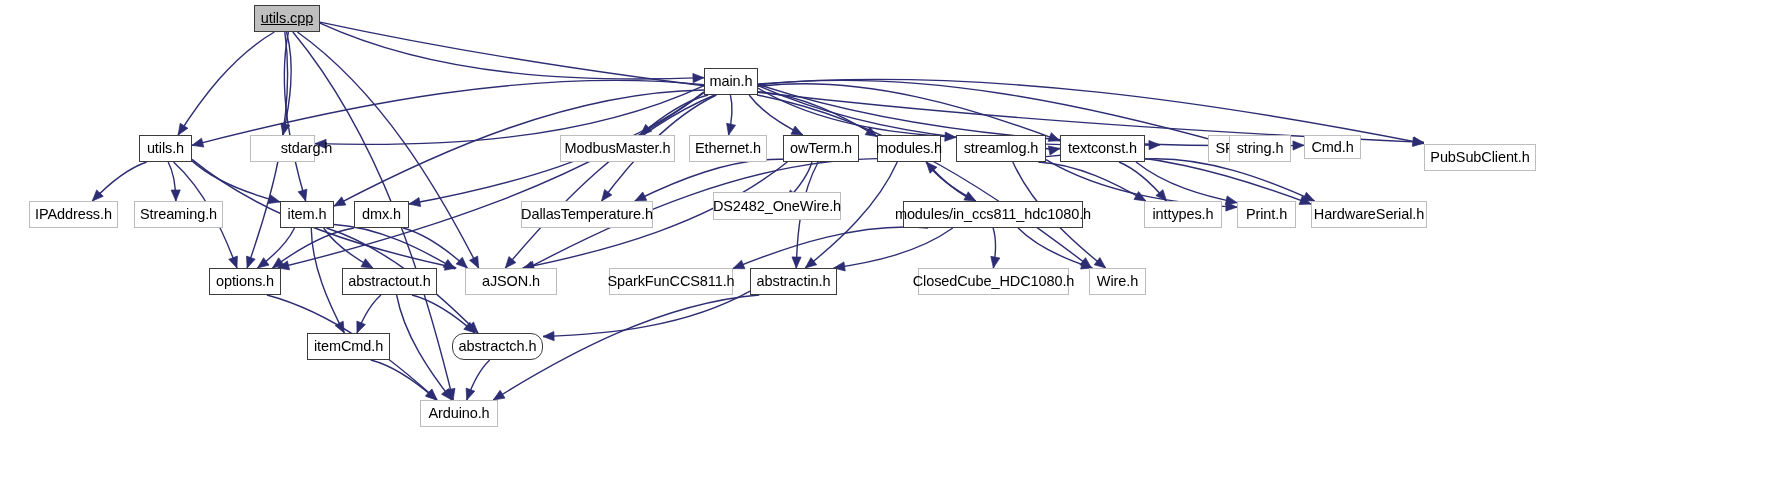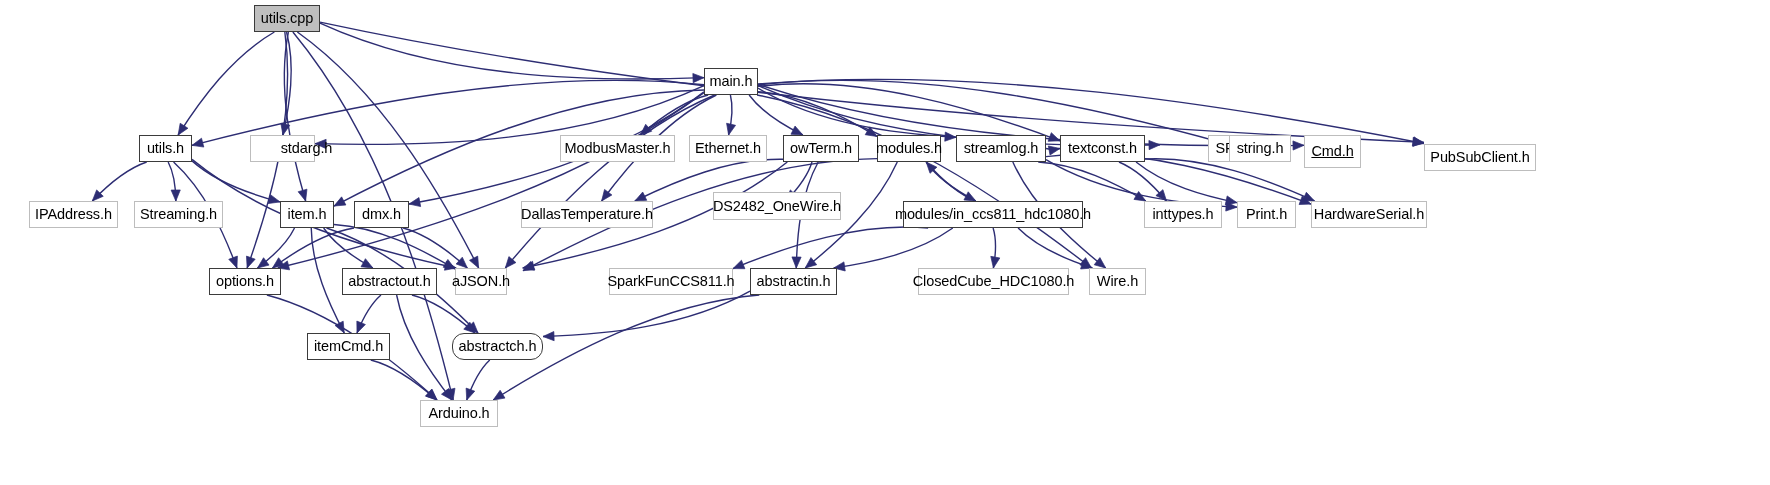--- a/index.html
+++ b/index.html
@@ -45,20 +45,21 @@
     line-height: 1;
     white-space: nowrap;
     letter-spacing: -0.1px;
   }
   .node-box.bold-border {
     border: 1.6px solid #3b3b3b;
   }
   .node-box.current {
     background: #bfbfbf;
     border: 1.6px solid #3b3b3b;
+    text-decoration: underline;
   }
 </style>
 </head>
 <body>
 
 <div id="graph-root">
   <svg class="graph-canvas" viewBox="0 0 1770 485" preserveAspectRatio="none" id="edge-layer">
       <path d="M 274.3826923076923,32 C 232.31511538461538,56.36346153846155 201.3319230769231,98.80540384615384 178.1173076923077,135" class="edge-path"></path>
       <polygon points="178.1173076923077,135 187.92799741499317,128.22428105916478 180.18396853291262,123.25738900542515" class="edge-head"></polygon>
       <path d="M 286.5326923076923,32 C 295.65611538461536,66.34653846153847 289.7019230769231,104.29609615384615 282.9673076923077,135" class="edge-path"></path>
@@ -198,35 +199,35 @@
       <div class="node-box bold-border" style="left: 139px; top: 135px; width: 53px; height: 27px;">utils.h</div>
       <div class="node-box" style="left: 250px; top: 135px; width: 65px; height: 27px; padding-left: 48px;">stdarg.h</div>
       <div class="node-box" style="left: 560px; top: 135px; width: 115px; height: 27px;">ModbusMaster.h</div>
       <div class="node-box" style="left: 689px; top: 135px; width: 78px; height: 27px;">Ethernet.h</div>
       <div class="node-box bold-border" style="left: 783px; top: 135px; width: 76px; height: 27px;">owTerm.h</div>
       <div class="node-box bold-border" style="left: 877px; top: 135px; width: 64px; height: 27px;">modules.h</div>
       <div class="node-box bold-border" style="left: 956px; top: 135px; width: 90px; height: 27px;">streamlog.h</div>
       <div class="node-box bold-border" style="left: 1060px; top: 135px; width: 85px; height: 27px;">textconst.h</div>
       <div class="node-box" style="left: 1160px; top: 135px; width: 50px; height: 27px; margin-left: 48px;">SPI.h</div>
       <div class="node-box" style="left: 1229px; top: 135px; width: 62px; height: 27px;">string.h</div>
-      <div class="node-box" style="left: 1304px; top: 135px; width: 57px; height: 33px; text-decoration: underline;">Cmd.h</div>
+      <div class="node-box" style="left: 1304px; top: 135px; width: 57px; height: 24px;">Cmd.h</div>
       <div class="node-box" style="left: 1424px; top: 135px; width: 112px; height: 27px; margin-top: 9px;">PubSubClient.h</div>
       <div class="node-box" style="left: 29px; top: 201px; width: 89px; height: 27px;">IPAddress.h</div>
       <div class="node-box" style="left: 134px; top: 201px; width: 89px; height: 27px;">Streaming.h</div>
       <div class="node-box bold-border" style="left: 280px; top: 201px; width: 54px; height: 27px;">item.h</div>
       <div class="node-box bold-border" style="left: 354px; top: 201px; width: 55px; height: 27px;">dmx.h</div>
       <div class="node-box" style="left: 521px; top: 201px; width: 132px; height: 27px;">DallasTemperature.h</div>
       <div class="node-box" style="left: 713px; top: 192px; width: 128px; height: 28px;">DS2482_OneWire.h</div>
       <div class="node-box bold-border" style="left: 903px; top: 201px; width: 180px; height: 27px;">modules/in_ccs811_hdc1080.h</div>
       <div class="node-box" style="left: 1144px; top: 201px; width: 78px; height: 27px;">inttypes.h</div>
       <div class="node-box" style="left: 1237px; top: 201px; width: 59px; height: 27px;">Print.h</div>
       <div class="node-box" style="left: 1311px; top: 201px; width: 116px; height: 27px;">HardwareSerial.h</div>
       <div class="node-box bold-border" style="left: 209px; top: 268px; width: 72px; height: 27px;">options.h</div>
       <div class="node-box bold-border" style="left: 342px; top: 268px; width: 95px; height: 27px;">abstractout.h</div>
-      <div class="node-box" style="left: 455px; top: 268px; width: 52px; height: 27px;">aJSON.h</div>
+      <div class="node-box" style="left: 465px; top: 268px; width: 92px; height: 27px;">aJSON.h</div>
       <div class="node-box" style="left: 609px; top: 268px; width: 124px; height: 27px;">SparkFunCCS811.h</div>
       <div class="node-box bold-border" style="left: 750px; top: 268px; width: 87px; height: 27px;">abstractin.h</div>
       <div class="node-box" style="left: 918px; top: 268px; width: 151px; height: 27px;">ClosedCube_HDC1080.h</div>
       <div class="node-box" style="left: 1089px; top: 268px; width: 57px; height: 27px;">Wire.h</div>
       <div class="node-box bold-border" style="left: 307px; top: 333px; width: 83px; height: 27px;">itemCmd.h</div>
       <div class="node-box bold-border" style="left: 452px; top: 333px; width: 91px; height: 27px; border-radius: 12px;">abstractch.h</div>
       <div class="node-box" style="left: 420px; top: 400px; width: 78px; height: 27px;">Arduino.h</div>
     </div>
 </div>
 

